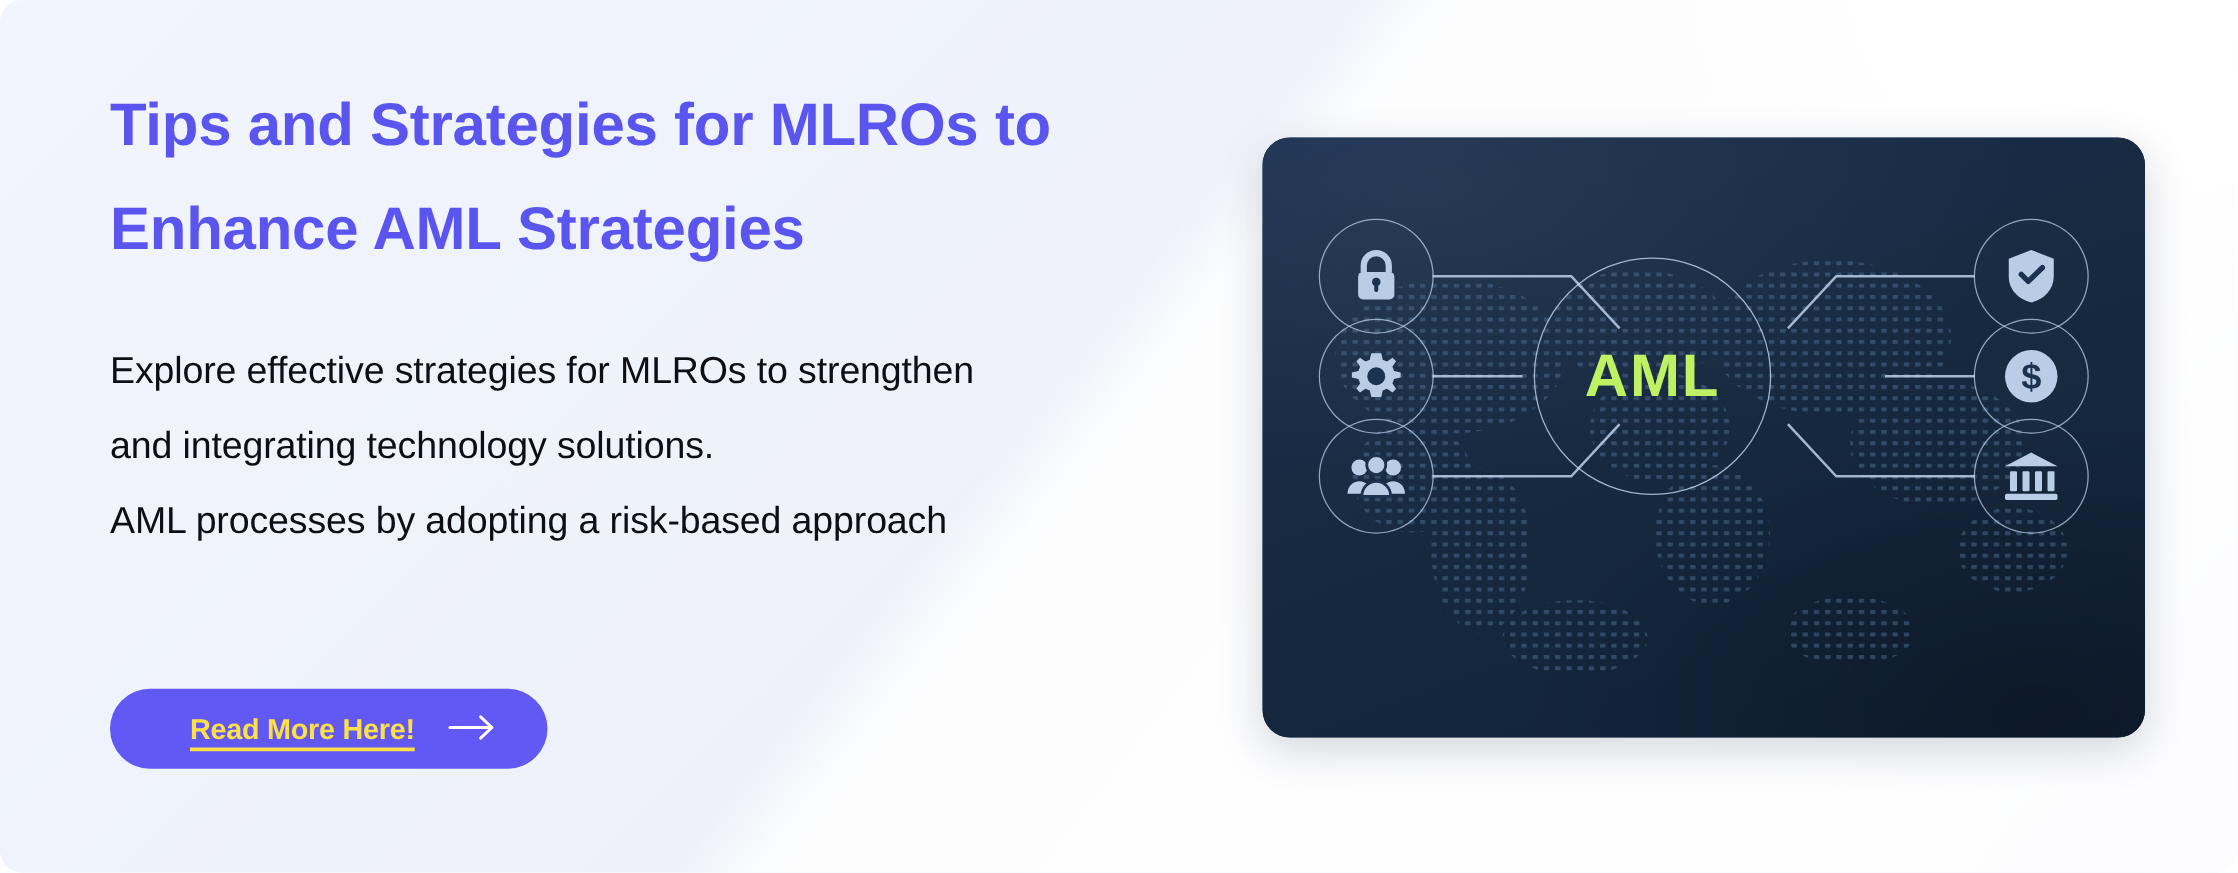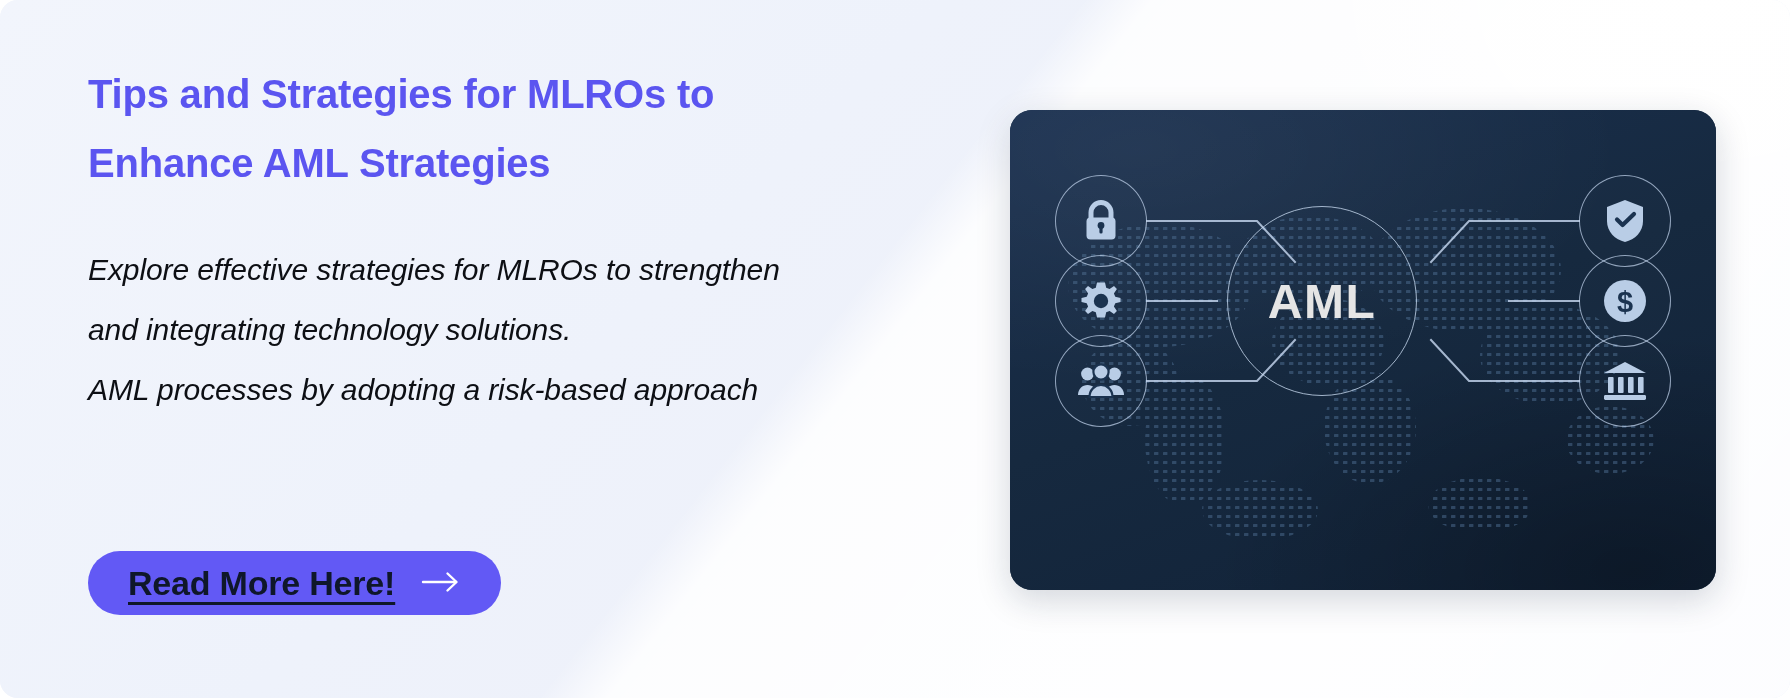--- a/index.html
+++ b/index.html
@@ -37,51 +37,52 @@
     position:absolute; right:-120px; top:-160px;
     width:700px; height:520px;
     background:radial-gradient(ellipse at 70% 30%,rgba(255,255,255,.95),rgba(255,255,255,0) 68%);
   }
 
   
   .content{
     position:absolute; left:88px; top:60px; width:850px;
   }
   .headline{
-    font-size:40px;
+    font-size:48px;
     font-weight:700;
     line-height:1.72;
     letter-spacing:-0.2px;
     color:#5b55f0;
   }
   .headline .l{ display:block; }
   .blurb{
     margin-top:42px;
     font-size:30px;
     font-weight:400;
     line-height:2.0;
     letter-spacing:-0.1px;
     color:#0d0f14;
   }
-  .blurb .l{ display:block; white-space:nowrap;font-style:italic; }
+  .blurb .l{ display:block; white-space:nowrap; }
 
   .cta{
     position:absolute; left:88px; top:551px;
     display:inline-flex; align-items:center; gap:26px;
     height:64px; padding:0 40px;
     background:#6259f5;
     border:none; border-radius:999px;
     cursor:pointer;
   }
   .cta-label{
-    font-size:34px; font-weight:700; color:#0f172a;
+    font-size:23px; font-weight:700; color:#fde047;
     letter-spacing:-0.2px;
     text-decoration:underline;
     text-underline-offset:7px;
     text-decoration-thickness:2.5px;
+    margin-left:24px;
   }
   .cta-arrow{ display:block; }
 
   
   .viz{
     position:absolute; left:1010px; top:110px;
     width:706px; height:480px;
     border-radius:22px;
     background:#152a45;
     overflow:hidden;
@@ -110,21 +111,21 @@
   .hub{
     position:absolute;
     left:217px; top:96px;
     width:190px; height:190px;
     border-radius:50%;
     border:1.8px solid rgba(203,220,242,.78);
     display:flex; align-items:center; justify-content:center;
   }
   .hub-label{
     font-size:48px; font-weight:700;
-    color:#e5e5e5;
+    color:#bef264;
     letter-spacing:1.5px;
   }
 </style>
 </head>
 <body>
 
 <div class="banner">
   <div class="bg-base"></div>
   <div class="bg-sweep"></div>
   <div class="bg-topright"></div>

